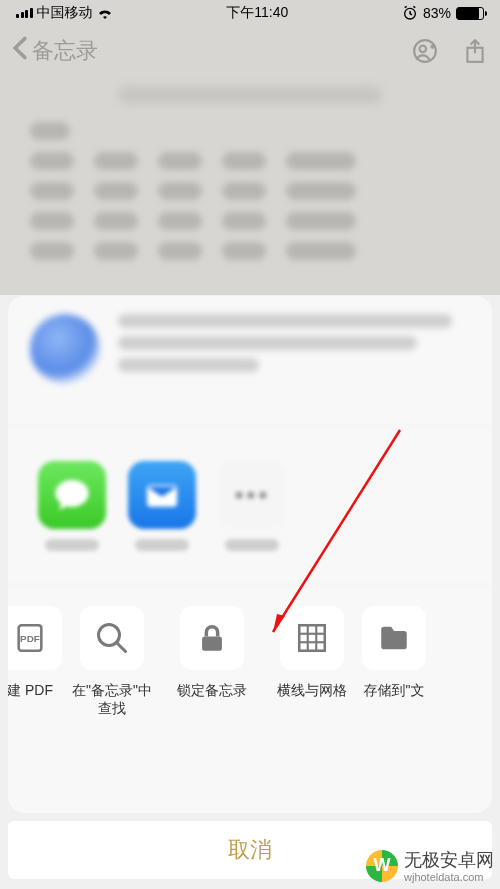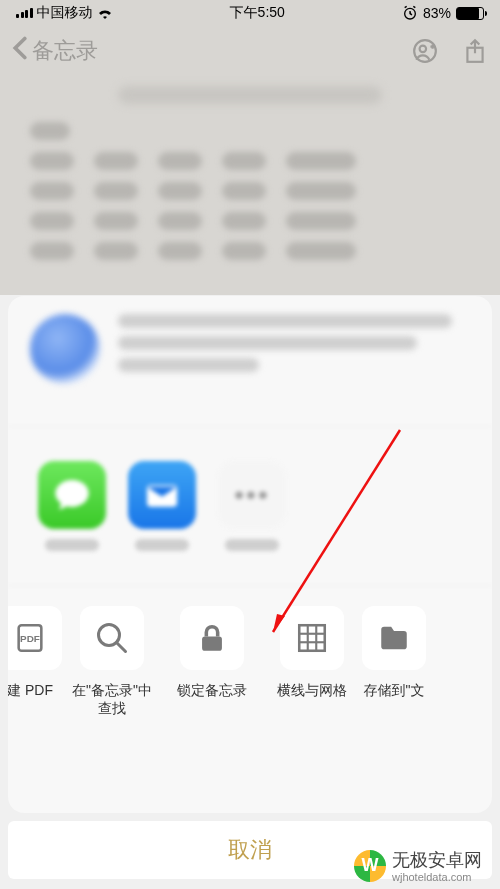--- a/index.html
+++ b/index.html
@@ -45,21 +45,21 @@
     .action-row { flex: 1; display: flex; align-items: flex-start; padding: 20px 0 0 0; gap: 0; overflow-x: hidden; }
     .action-item { flex: 0 0 100px; display: flex; flex-direction: column; align-items: center; gap: 12px; }
     .action-item:first-child { flex: 0 0 60px; margin-left: -10px; }
     .action-item:last-child { flex: 0 0 60px; margin-right: -16px; }
     .action-icon { width: 64px; height: 64px; background: #fff; border-radius: 12px; display: flex; align-items: center; justify-content: center; color: #7a7a7a; }
     .action-label { font-size: 14px; color: #333; text-align: center; line-height: 1.25; white-space: pre-line; }
 
     .cancel-btn { position: absolute; bottom: 10px; left: 8px; right: 8px; height: 58px; background: #fff; border-radius: 6px; display: flex; align-items: center; justify-content: center; font-size: 22px; color: #c0a050; }
 
     .arrow { position:absolute; pointer-events:none; }
-    .watermark { position:absolute; bottom:6px; right:18px; display:flex; align-items:center; gap:6px; font-size:18px; color:#444; }
+    .watermark { position:absolute; bottom:6px; right:6px; display:flex; align-items:center; gap:6px; font-size:18px; color:#444; }
     .watermark-logo { width:32px; height:32px; border-radius:50%; background:conic-gradient(#2cb742 0 90deg,#fdbb2f 90deg 180deg,#2cb742 180deg 270deg,#fdbb2f 270deg 360deg); position:relative; }
     .watermark-logo::after{content:'W';position:absolute;inset:0;display:flex;align-items:center;justify-content:center;color:#fff;font-weight:bold;font-size:18px;}
     .watermark small{font-size:11px;color:#888;display:block;line-height:1;}
   </style>
 </head>
 <body>
 
 <div class="dimmed-bg">
   <div class="status-bar">
     <div class="status-left">
@@ -67,21 +67,21 @@
           <span></span>
           <span></span>
           <span></span>
           <span></span>
         </div>
       <span>中国移动</span>
       <svg class="wifi-icon" viewBox="0 0 24 18">
           <path fill="#000" d="M12 18l-3-3c1.7-1.7 4.3-1.7 6 0l-3 3zm-6-6l-3-3c5-5 13-5 18 0l-3 3c-3.3-3.3-8.7-3.3-12 0z"></path>
         </svg>
     </div>
-    <span>下午5:50</span>
+    <span>下午11:40</span>
     <div class="status-right">
       <svg width="16" height="16" viewBox="0 0 24 24">
           <circle cx="12" cy="13" r="8" fill="none" stroke="#000" stroke-width="2"></circle>
           <path stroke="#000" stroke-width="2" d="M12 9v4l3 2M4 4l3-2M20 4l-3-2"></path>
         </svg>
       <span>83%</span>
       <div class="battery">
           <div class="battery-fill"></div>
         </div>
     </div>

